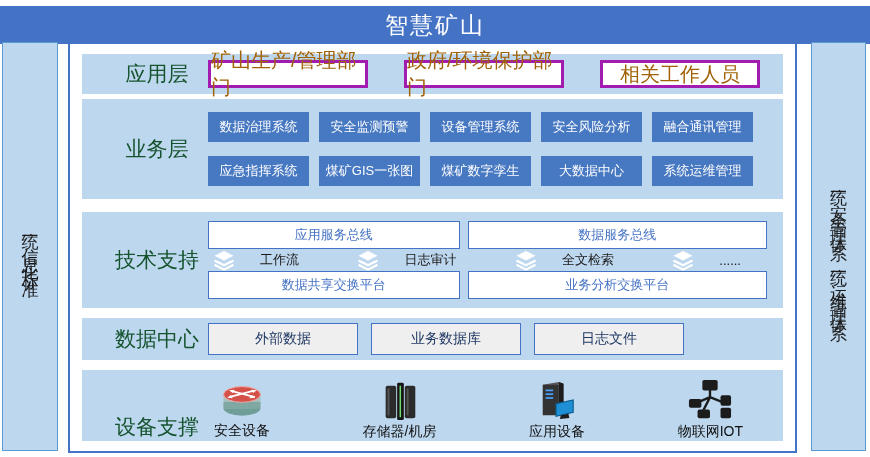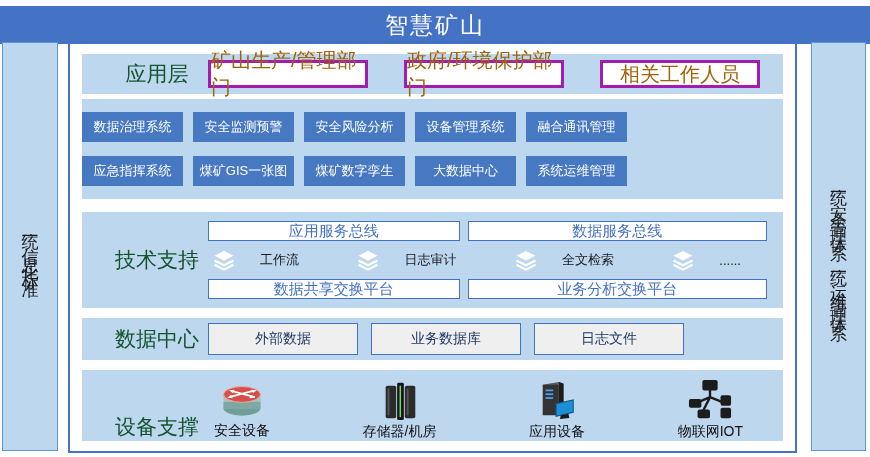--- a/index.html
+++ b/index.html
@@ -40,22 +40,22 @@
   
   .biz-content { flex-direction:column; justify-content:center; align-items:flex-start; gap:14px; }
   .btn-row { display:flex; gap:10px;border-radius:7px; }
   .biz-btn { width:101px; height:30px; background:#4778C2; color:#ffffff; font-size:13px;
              display:flex; align-items:center; justify-content:center; }
 
   
   .tech-content { flex-direction:column; justify-content:space-between; align-items:stretch;
                   padding:9px 16px 9px 0; height:100%; }
   .tech-row { display:flex; gap:8px; }
-  .tech-box { height:20px; background:#ffffff; border:1px solid #4472C4; color:#4472C4;
-              font-size:15px; display:flex; align-items:center; justify-content:center; }
+  .tech-box { height:28px; background:#ffffff; border:1px solid #4472C4; color:#4472C4;
+              font-size:13px; display:flex; align-items:center; justify-content:center; }
   .tech-box.first { flex:0 0 45%; }
   .tech-box.second { flex:1; }
   .mw-row { display:flex; align-items:center; justify-content:space-between; padding:0 26px 0 4px; }
   .mw-item { display:flex; align-items:center; gap:24px; font-size:13px; color:#1a1a1a; }
   .layers-icon { width:24px; height:21px; display:block; }
 
   
   .data-box { width:150px; height:32px; background:#EFEFEF; border:1px solid #4472C4;
               color:#1F3864; font-size:14px; display:flex; align-items:center;
               justify-content:center; margin-right:13px; }
@@ -87,26 +87,27 @@
     <div class="band band-app">
       <div class="band-label">应用层</div>
       <div class="band-content">
         <div class="app-box">矿山生产/管理部门</div>
         <div class="app-box">政府/环境保护部门</div>
         <div class="app-box">相关工作人员</div>
       </div>
     </div>
 
     <div class="band band-biz">
+      <div class="band-label">业务层</div>
       <div class="band-content biz-content">
         <div class="btn-row">
           <div class="biz-btn">数据治理系统</div>
           <div class="biz-btn">安全监测预警</div>
+          <div class="biz-btn">设备管理系统</div>
           <div class="biz-btn">安全风险分析</div>
-          <div class="biz-btn">设备管理系统</div>
           <div class="biz-btn">融合通讯管理</div>
         </div>
         <div class="btn-row">
           <div class="biz-btn">应急指挥系统</div>
           <div class="biz-btn">煤矿GIS一张图</div>
           <div class="biz-btn">煤矿数字孪生</div>
           <div class="biz-btn">大数据中心</div>
           <div class="biz-btn">系统运维管理</div>
         </div>
       </div>

